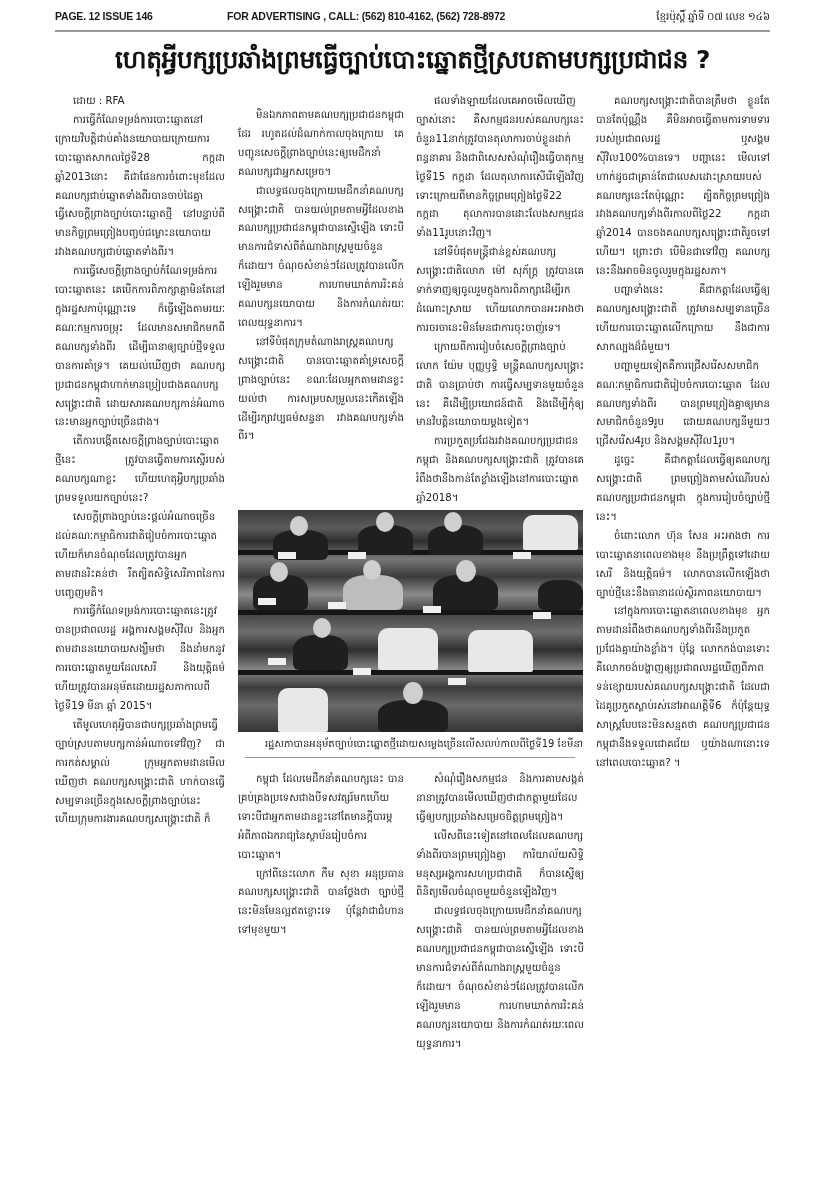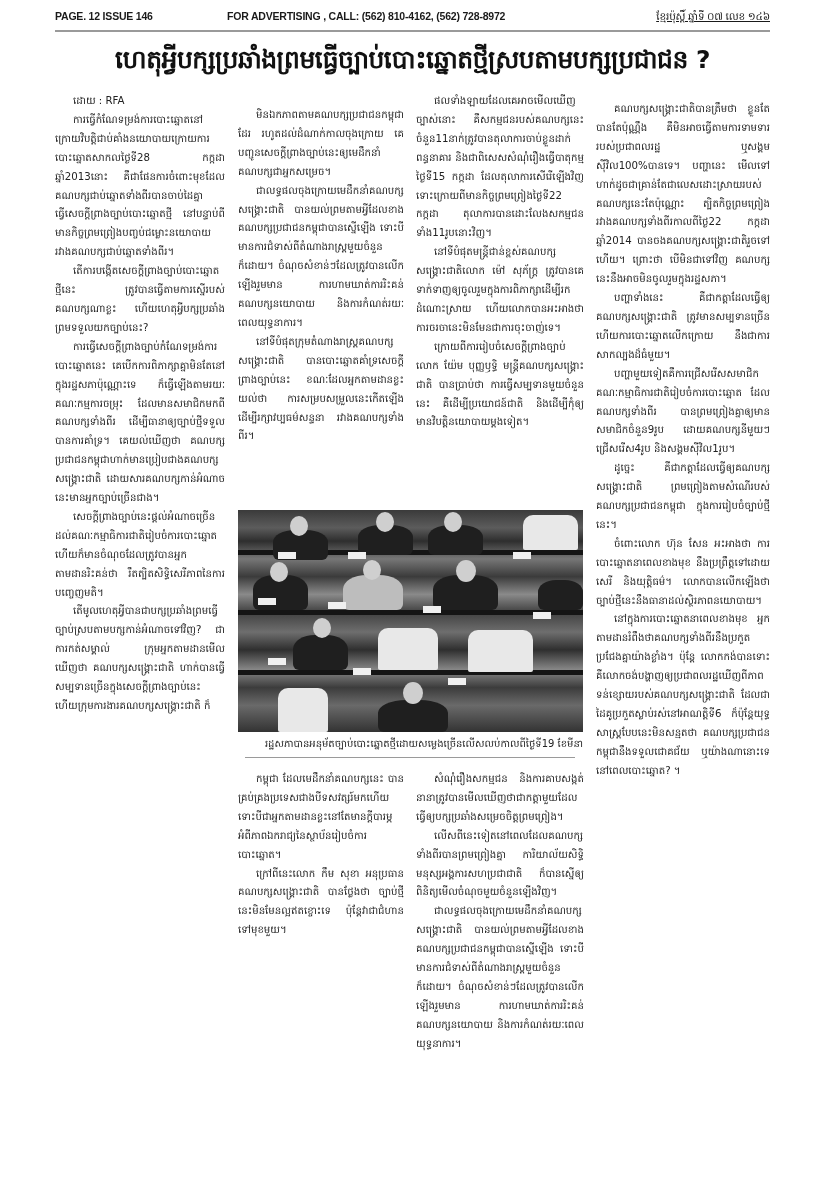--- a/index.html
+++ b/index.html
@@ -1,20 +1,20 @@
 <!DOCTYPE html>
 <html><head>
 <meta charset="utf-8">
 <style>
   html,body{margin:0;padding:0;background:#ffffff;}
   body{width:823px;height:1184px;position:relative;overflow:hidden;font-family:"DejaVu Sans",sans-serif;color:#1a1a1a;}
   .hdr{position:absolute;top:10px;left:55px;width:715px;height:16px;font-family:"Liberation Sans",sans-serif;font-weight:bold;font-size:10.5px;letter-spacing:-0.2px;}
   .hdr .l{position:absolute;left:0;top:0;}
   .hdr .c{position:absolute;left:172px;top:0;}
-  .hdr .r{position:absolute;right:0;top:0;font-weight:normal;text-decoration:underline;}
+  .hdr .r{position:absolute;right:0;top:0;font-weight:normal;}
   .rule{position:absolute;left:55px;width:715px;height:2px;background:#9a9a9a;}
   .headline{position:absolute;top:42px;left:40px;width:745px;text-align:center;font-family:"DejaVu Sans",sans-serif;font-weight:bold;font-size:25px;line-height:36px;color:#111;white-space:nowrap;letter-spacing:-0.5px;}
   .col{position:absolute;font-size:10.2px;line-height:18.9px;text-align:justify;color:#222;overflow:hidden;}
   .col p{margin:0;text-indent:18px;}
   .byline{font-weight:normal;text-indent:18px;}
   .photo{position:absolute;left:238px;top:510px;width:345px;height:222px;background:
     linear-gradient(180deg,#3a3a3a 0%,#5c5c5c 8%,#2e2e2e 14%,#777 22%,#3b3b3b 30%,#8a8a8a 38%,#404040 46%,#6e6e6e 55%,#2f2f2f 63%,#888 72%,#3c3c3c 80%,#6a6a6a 88%,#333 100%);}
   .photo .seat{position:absolute;background:#e8e8e8;border-radius:10px 10px 2px 2px;}
   .photo .person{position:absolute;background:#1f1f1f;border-radius:40% 40% 6px 6px;}
   .photo .head{position:absolute;background:#cfcfcf;border-radius:50%;}
@@ -31,36 +31,38 @@
   <span class="c">FOR ADVERTISING ,  CALL: (562) 810-4162, (562) 728-8972</span>
   <span class="r">ខ្មែរប៉ុស្តិ៍ ឆ្នាំទី ០៧ លេខ ១៤៦</span>
 </div>
 <div class="rule" style="top:30px;"></div>
 
 <div class="headline">ហេតុអ្វីបក្សប្រឆាំងព្រមធ្វើច្បាប់បោះឆ្នោតថ្មីស្របតាមបក្សប្រជាជន ?</div>
 
 <div class="col" style="left:55px;top:92px;width:170px;height:1072px;">
   <p class="byline">ដោយ : RFA</p>
   <p>ការធ្វើកំណែទម្រង់ការបោះឆ្នោតនៅក្រោយវិបត្តិជាប់គាំងនយោបាយក្រោយការបោះឆ្នោតសាកលថ្ងៃទី28 កក្កដា ឆ្នាំ2013នោះ គឺជាផែនការចំពោះមុខដែលគណបក្សជាប់ឆ្នោតទាំងពីរបានចាប់ដៃគ្នាធ្វើសេចក្តីព្រាងច្បាប់បោះឆ្នោតថ្មី នៅបន្ទាប់ពីមានកិច្ចព្រមព្រៀងបញ្ចប់ជម្លោះនយោបាយរវាងគណបក្សជាប់ឆ្នោតទាំងពីរ។</p>
+  <p>ការធ្វើសេចក្តីព្រាងច្បាប់កំណែទម្រង់ការបោះឆ្នោតនេះ គេបើកការពិភាក្សាគ្នាមិនតែនៅក្នុងរដ្ឋសភាប៉ុណ្ណោះទេ ក៏ធ្វើឡើងតាមរយៈគណៈកម្មការចម្រុះ ដែលមានសមាជិកមកពីគណបក្សទាំងពីរ ដើម្បីធានាឲ្យច្បាប់ថ្មីទទួលបានការគាំទ្រ។ គេយល់ឃើញថា គណបក្សប្រជាជនកម្ពុជាហាក់មានប្រៀបជាងគណបក្សសង្គ្រោះជាតិ ដោយសារគណបក្សកាន់អំណាចនេះមានអ្នកច្បាប់ច្រើនជាង។</p>
   <p>តើការបង្កើតសេចក្តីព្រាងច្បាប់បោះឆ្នោតថ្មីនេះ ត្រូវបានធ្វើតាមការស្នើរបស់គណបក្សណាខ្លះ ហើយហេតុអ្វីបក្សប្រឆាំងព្រមទទួលយកច្បាប់នេះ?</p>
-  <p>ការធ្វើសេចក្តីព្រាងច្បាប់កំណែទម្រង់ការបោះឆ្នោតនេះ គេបើកការពិភាក្សាគ្នាមិនតែនៅក្នុងរដ្ឋសភាប៉ុណ្ណោះទេ ក៏ធ្វើឡើងតាមរយៈគណៈកម្មការចម្រុះ ដែលមានសមាជិកមកពីគណបក្សទាំងពីរ ដើម្បីធានាឲ្យច្បាប់ថ្មីទទួលបានការគាំទ្រ។ គេយល់ឃើញថា គណបក្សប្រជាជនកម្ពុជាហាក់មានប្រៀបជាងគណបក្សសង្គ្រោះជាតិ ដោយសារគណបក្សកាន់អំណាចនេះមានអ្នកច្បាប់ច្រើនជាង។</p>
   <p>សេចក្តីព្រាងច្បាប់នេះផ្តល់អំណាចច្រើនដល់គណៈកម្មាធិការជាតិរៀបចំការបោះឆ្នោត ហើយក៏មានចំណុចដែលត្រូវបានអ្នកតាមដានរិះគន់ថា រឹតត្បិតសិទ្ធិសេរីភាពនៃការបញ្ចេញមតិ។</p>
+  <p>ការធ្វើកំណែទម្រង់ការបោះឆ្នោតនេះត្រូវបានប្រជាពលរដ្ឋ អង្គការសង្គមស៊ីវិល និងអ្នកតាមដាននយោបាយសង្ឃឹមថា នឹងនាំមកនូវការបោះឆ្នោតមួយដែលសេរី និងយុត្តិធម៌ ហើយត្រូវបានអនុម័តដោយរដ្ឋសភាកាលពីថ្ងៃទី19 មីនា ឆ្នាំ 2015។</p>
   <p>តើមូលហេតុអ្វីបានជាបក្សប្រឆាំងព្រមធ្វើច្បាប់ស្របតាមបក្សកាន់អំណាចទៅវិញ? ជាការកត់សម្គាល់ ក្រុមអ្នកតាមដានមើលឃើញថា គណបក្សសង្គ្រោះជាតិ ហាក់បានធ្វើសម្បទានច្រើនក្នុងសេចក្តីព្រាងច្បាប់នេះ ហើយក្រុមការងារគណបក្សសង្គ្រោះជាតិ ក៏</p>
 </div>
 
 <div class="col" style="left:238px;top:106px;width:166px;height:412px;">
   <p>មិនឯកភាពតាមគណបក្សប្រជាជនកម្ពុជាដែរ រហូតដល់ដំណាក់កាលចុងក្រោយ គេបញ្ជូនសេចក្តីព្រាងច្បាប់នេះឲ្យមេដឹកនាំគណបក្សជាអ្នកសម្រេច។</p>
   <p>ជាលទ្ធផលចុងក្រោយមេដឹកនាំគណបក្សសង្គ្រោះជាតិ បានយល់ព្រមតាមអ្វីដែលខាងគណបក្សប្រជាជនកម្ពុជាបានស្នើឡើង ទោះបីមានការជំទាស់ពីតំណាងរាស្ត្រមួយចំនួនក៏ដោយ។ ចំណុចសំខាន់ៗដែលត្រូវបានលើកឡើងរួមមាន ការហាមឃាត់ការរិះគន់គណបក្សនយោបាយ និងការកំណត់រយៈពេលយុទ្ធនាការ។</p>
   <p>នៅទីបំផុតក្រុមតំណាងរាស្ត្រគណបក្សសង្គ្រោះជាតិ បានបោះឆ្នោតគាំទ្រសេចក្តីព្រាងច្បាប់នេះ ខណៈដែលអ្នកតាមដានខ្លះយល់ថា ការសម្របសម្រួលនេះកើតឡើងដើម្បីរក្សាវប្បធម៌សន្ទនា រវាងគណបក្សទាំងពីរ។</p>
 </div>
 
 <div class="col" style="left:416px;top:92px;width:168px;height:412px;">
   <p>ផលទាំងឡាយដែលគេអាចមើលឃើញច្បាស់នោះ គឺសកម្មជនរបស់គណបក្សនេះចំនួន11នាក់ត្រូវបានតុលាការចាប់ខ្លួនដាក់ពន្ធនាគារ និងជាពិសេសសំណុំរឿងធ្វើបាតុកម្មថ្ងៃទី15 កក្កដា ដែលតុលាការសើរើឡើងវិញ ទោះក្រោយពីមានកិច្ចព្រមព្រៀងថ្ងៃទី22 កក្កដា តុលាការបានដោះលែងសកម្មជនទាំង11រូបនោះវិញ។</p>
   <p>នៅទីបំផុតមន្ត្រីជាន់ខ្ពស់គណបក្សសង្គ្រោះជាតិលោក ម៉ៅ សុភ័ក្រ្ត ត្រូវបានគេទាក់ទាញឲ្យចូលរួមក្នុងការពិភាក្សាដើម្បីរកដំណោះស្រាយ ហើយលោកបានអះអាងថា ការចរចានេះមិនមែនជាការចុះចាញ់ទេ។</p>
   <p>ក្រោយពីការរៀបចំសេចក្តីព្រាងច្បាប់ លោក យ៉ែម បុញ្ញឫទ្ធិ មន្ត្រីគណបក្សសង្គ្រោះជាតិ បានប្រាប់ថា ការធ្វើសម្បទានមួយចំនួននេះ គឺដើម្បីប្រយោជន៍ជាតិ និងដើម្បីកុំឲ្យមានវិបត្តិនយោបាយម្តងទៀត។</p>
+  <p>ការប្រកួតប្រជែងរវាងគណបក្សប្រជាជនកម្ពុជា និងគណបក្សសង្គ្រោះជាតិ ត្រូវបានគេរំពឹងថានឹងកាន់តែខ្លាំងឡើងនៅការបោះឆ្នោតឆ្នាំ2018។</p>
 </div>
 
 <div class="photo">
   <div class="desk" style="top:40px;"></div>
   <div class="desk" style="top:100px;"></div>
   <div class="desk" style="top:160px;"></div>
   <div class="person" style="left:35px;top:20px;width:55px;height:30px;"></div>
   <div class="head" style="left:52px;top:6px;width:18px;height:20px;"></div>
   <div class="person" style="left:120px;top:15px;width:55px;height:30px;"></div>
   <div class="head" style="left:138px;top:2px;width:18px;height:20px;"></div>
@@ -99,20 +101,20 @@
   <p>កម្ពុជា ដែលមេដឹកនាំគណបក្សនេះ បានគ្រប់គ្រងប្រទេសជាងបីទសវត្សរ៍មកហើយ ទោះបីជាអ្នកតាមដានខ្លះនៅតែមានក្តីបារម្ភអំពីភាពឯករាជ្យនៃស្ថាប័នរៀបចំការបោះឆ្នោត។</p>
   <p>ក្រៅពីនេះលោក កឹម សុខា អនុប្រធានគណបក្សសង្គ្រោះជាតិ បានថ្លែងថា ច្បាប់ថ្មីនេះមិនមែនល្អឥតខ្ចោះទេ ប៉ុន្តែវាជាជំហានទៅមុខមួយ។</p>
 </div>
 
 <div class="col" style="left:416px;top:770px;width:168px;height:394px;">
   <p>សំណុំរឿងសកម្មជន និងការគាបសង្កត់នានាត្រូវបានមើលឃើញថាជាកត្តាមួយដែលធ្វើឲ្យបក្សប្រឆាំងសម្រេចចិត្តព្រមព្រៀង។</p>
   <p>លើសពីនេះទៀតនៅពេលដែលគណបក្សទាំងពីរបានព្រមព្រៀងគ្នា ការិយាល័យសិទ្ធិមនុស្សអង្គការសហប្រជាជាតិ ក៏បានស្នើឲ្យពិនិត្យមើលចំណុចមួយចំនួនឡើងវិញ។</p>
   <p>ជាលទ្ធផលចុងក្រោយមេដឹកនាំគណបក្សសង្គ្រោះជាតិ បានយល់ព្រមតាមអ្វីដែលខាងគណបក្សប្រជាជនកម្ពុជាបានស្នើឡើង ទោះបីមានការជំទាស់ពីតំណាងរាស្ត្រមួយចំនួនក៏ដោយ។ ចំណុចសំខាន់ៗដែលត្រូវបានលើកឡើងរួមមាន ការហាមឃាត់ការរិះគន់គណបក្សនយោបាយ និងការកំណត់រយៈពេលយុទ្ធនាការ។</p>
 </div>
 
-<div class="col" style="left:596px;top:92px;width:174px;height:1072px;margin-top:8px;">
+<div class="col" style="left:596px;top:92px;width:174px;height:1072px;">
   <p>គណបក្សសង្គ្រោះជាតិបានត្រឹមថា ខ្លួនតែបានតែប៉ុណ្ណឹង គឺមិនអាចធ្វើតាមការទាមទាររបស់ប្រជាពលរដ្ឋ ឬសង្គមស៊ីវិល100%បានទេ។ បញ្ហានេះ មើលទៅហាក់ដូចជាគ្រាន់តែជាលេសដោះស្រាយរបស់គណបក្សនេះតែប៉ុណ្ណោះ ត្បិតកិច្ចព្រមព្រៀងរវាងគណបក្សទាំងពីរកាលពីថ្ងៃ22 កក្កដា ឆ្នាំ2014 បានចងគណបក្សសង្គ្រោះជាតិរួចទៅហើយ។ ព្រោះថា បើមិនជាទៅវិញ គណបក្សនេះនឹងអាចមិនចូលរួមក្នុងរដ្ឋសភា។</p>
   <p>បញ្ហាទាំងនេះ គឺជាកត្តាដែលធ្វើឲ្យគណបក្សសង្គ្រោះជាតិ ត្រូវមានសម្បទានច្រើន ហើយការបោះឆ្នោតលើកក្រោយ នឹងជាការសាកល្បងដ៏ធំមួយ។</p>
   <p>បញ្ហាមួយទៀតគឺការជ្រើសរើសសមាជិកគណៈកម្មាធិការជាតិរៀបចំការបោះឆ្នោត ដែលគណបក្សទាំងពីរ បានព្រមព្រៀងគ្នាឲ្យមានសមាជិកចំនួន9រូប ដោយគណបក្សនីមួយៗជ្រើសរើស4រូប និងសង្គមស៊ីវិល1រូប។</p>
   <p>ដូច្នេះ គឺជាកត្តាដែលធ្វើឲ្យគណបក្សសង្គ្រោះជាតិ ព្រមព្រៀងតាមសំណើរបស់គណបក្សប្រជាជនកម្ពុជា ក្នុងការរៀបចំច្បាប់ថ្មីនេះ។</p>
   <p>ចំពោះលោក ហ៊ុន សែន អះអាងថា ការបោះឆ្នោតនាពេលខាងមុខ នឹងប្រព្រឹត្តទៅដោយសេរី និងយុត្តិធម៌។ លោកបានលើកឡើងថា ច្បាប់ថ្មីនេះនឹងធានាដល់ស្ថិរភាពនយោបាយ។</p>
   <p>នៅក្នុងការបោះឆ្នោតនាពេលខាងមុខ អ្នកតាមដានរំពឹងថាគណបក្សទាំងពីរនឹងប្រកួតប្រជែងគ្នាយ៉ាងខ្លាំង។ ប៉ុន្តែ លោកកង់បានទោះ គឺលោកចង់បង្ហាញឲ្យប្រជាពលរដ្ឋឃើញពីភាពទន់ខ្សោយរបស់គណបក្សសង្គ្រោះជាតិ ដែលជាដៃគូប្រកួតស្លាប់រស់នៅអាណត្តិទី6 ក៏ប៉ុន្តែយុទ្ធសាស្ត្របែបនេះមិនសន្មតថា គណបក្សប្រជាជនកម្ពុជានឹងទទួលជោគជ័យ ឬយ៉ាងណានោះទេនៅពេលបោះឆ្នោត? ។</p>
 </div>
 
 </body></html>

